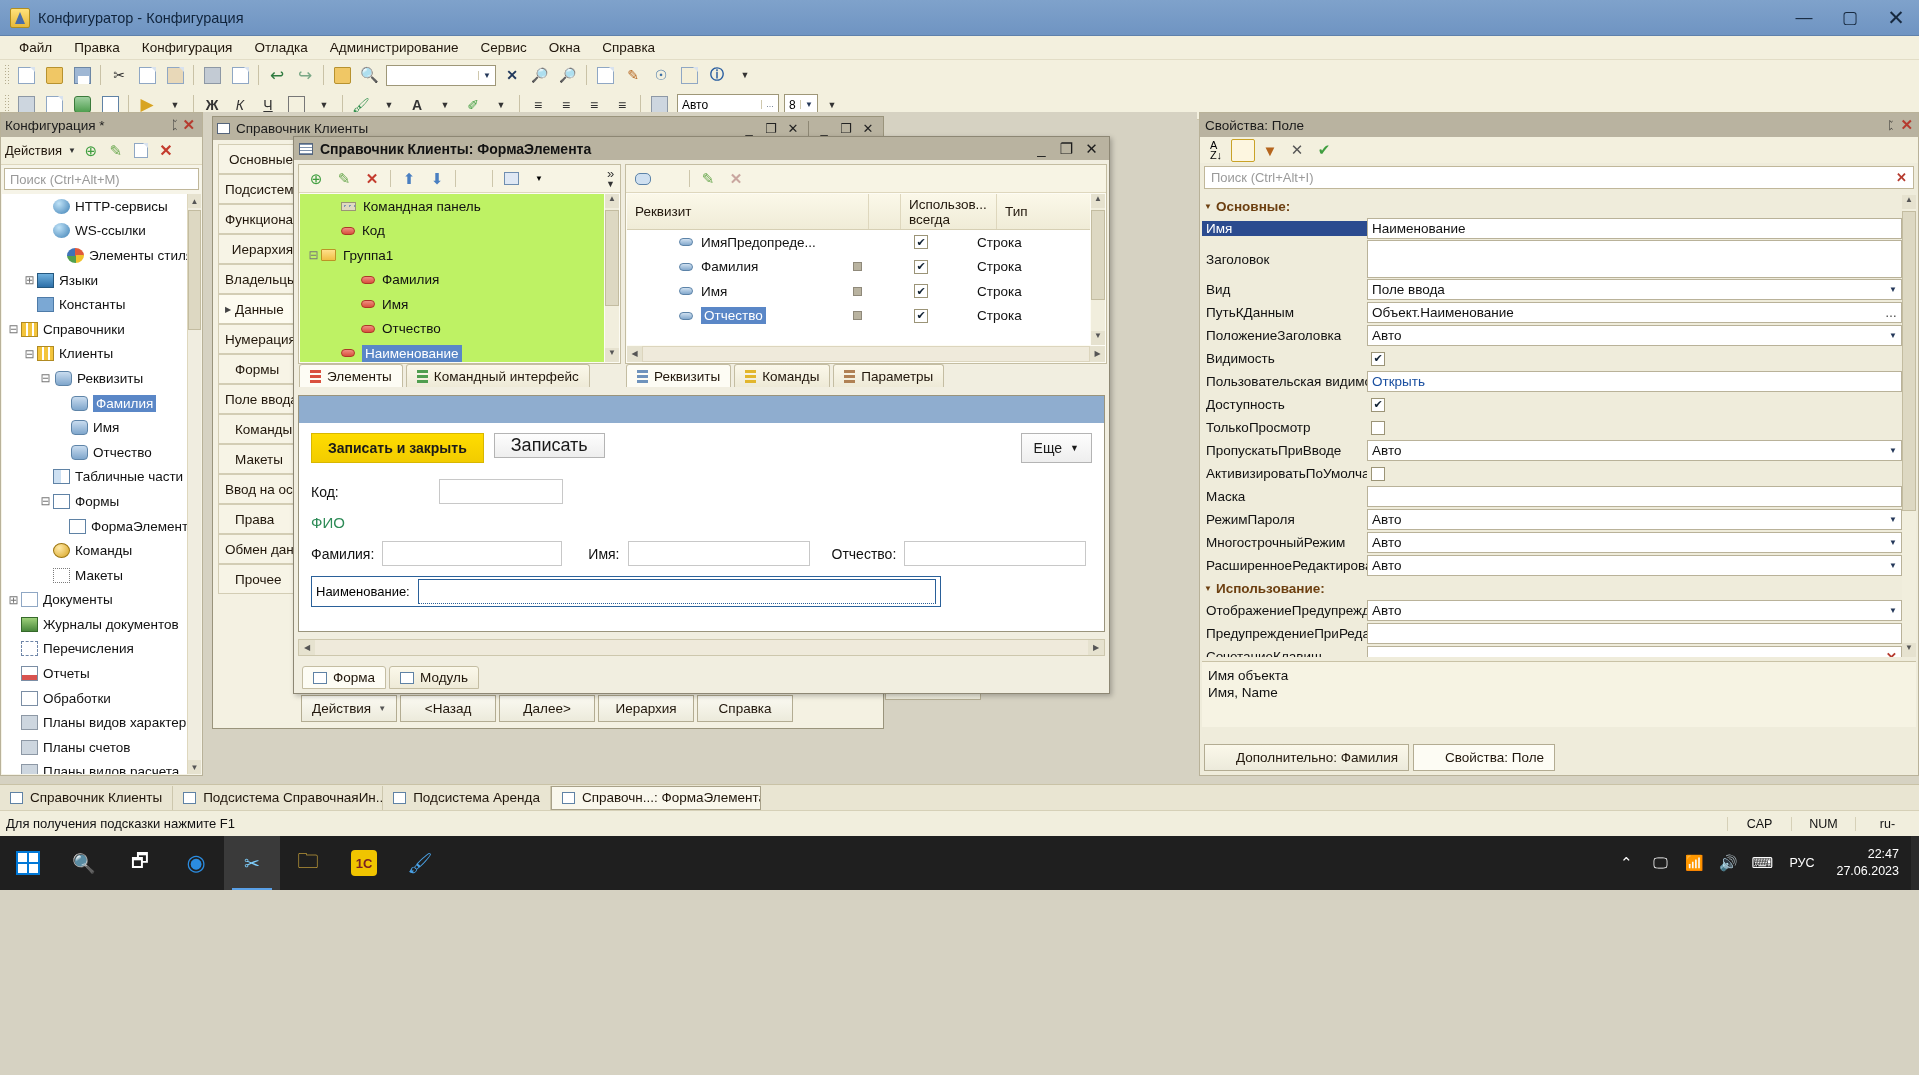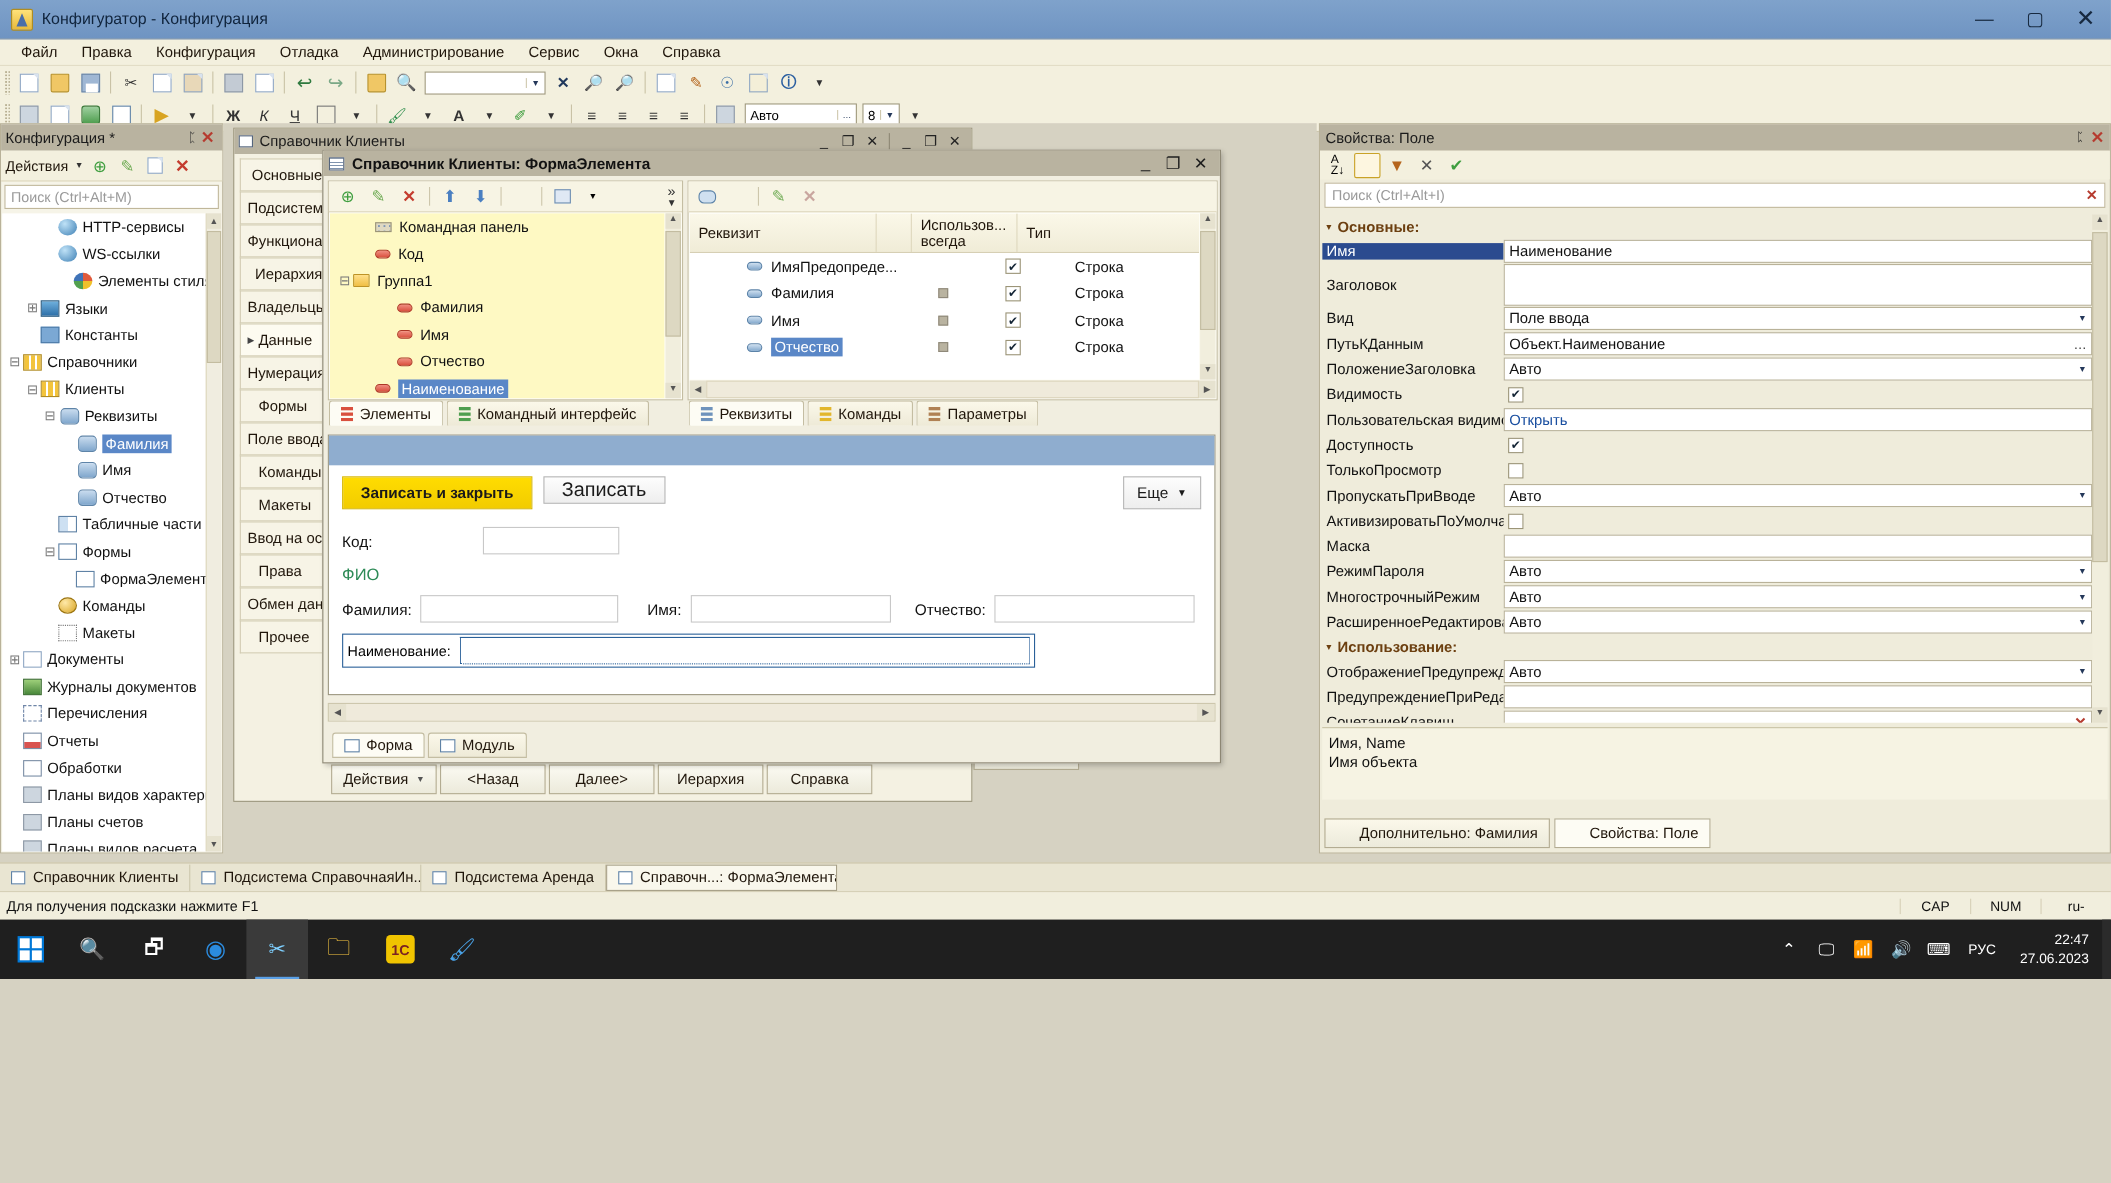--- a/index.html
+++ b/index.html
@@ -143,21 +143,21 @@
   #wnd-form .tb .wb{width:25px;text-align:center;font-weight:normal;font-size:15px;color:#1c1c1c;}
 
   .pane { position:absolute;background:#fdfcf4;border:1px solid #c4bda2; }
   .pane-tb { height:28px;background:#f7f4e4;display:flex;align-items:center;padding:0 5px;gap:4px;
              border-bottom:1px solid #ded7bd; }
   .pbtn { width:24px;height:23px;display:flex;align-items:center;justify-content:center;font-size:15px;
           border:1px solid transparent;border-radius:2px;}
   .psep{width:1px;height:17px;background:#cdc6ab;margin:0 2px;}
 
   #pane-elements { left:4px; top:27px; width:323px; height:200px; }
-  #el-list { position:absolute;left:1px;top:29px;right:16px;bottom:1px;background:#fef9c3;overflow:hidden; }
+  #el-list { position:absolute;left:1px;top:29px;right:16px;bottom:1px;background:#bef264;overflow:hidden; }
   .elnode { height:24.5px;display:flex;align-items:center;font-size:13.5px;color:#111;white-space:nowrap; }
   .elnode .exp{width:15px;text-align:center;color:#777;font-size:12px;flex:none;}
   .el-red{width:14px;height:8px;border-radius:4px;background:linear-gradient(#f08e80,#d9503e);border:1px solid #ad3727;margin-right:7px;flex:none;}
   .el-cp{width:15px;height:9px;background:#dfd9c2;border:1px solid #9b9477;margin-right:7px;flex:none;
          background-image:radial-gradient(#7f96b5 1px,transparent 1px);background-size:5px 5px;}
   .el-folder{width:15px;height:12px;background:linear-gradient(#ffe08a,#f0bf45);border:1px solid #bd9326;border-radius:1px;margin-right:7px;flex:none;}
   .elnode.sel .lbl{background:#5a87c7;color:#fff;padding:1px 3px;}
   #el-scroll{position:absolute;right:1px;top:29px;width:14px;bottom:1px;background:#f1eedd;}
   #el-scroll .up,#el-scroll .dn{height:14px;text-align:center;font-size:8px;color:#555;background:#e6e2cf;}
   #el-scroll .dn{position:absolute;bottom:0;left:0;right:0;}
@@ -747,21 +747,21 @@
         </span>
       <span class="pbtn">
           <span class="ic ic-tbl" style="width:16px;height:14px"></span>
         </span>
       <span class="psep"></span>
       <span class="pbtn" style="color:#6aa84f">✎</span>
       <span class="pbtn" style="color:#c9a69f;font-weight:bold">✕</span>
     </div>
     <div id="attr-tbl">
       <div class="at-head">
-        <div class="c" style="width:170px">Реквизит</div>
+        <div class="c" style="width:242px">Реквизит</div>
         <div class="c" style="width:32px;justify-content:center">
           <span class="ic ic-tbl" style="width:16px;height:13px"></span>
         </div>
         <div class="c" style="width:96px;line-height:15px">Использов... всегда</div>
         <div class="c" style="flex:1;border-right:none">Тип</div>
       </div>
       <div id="attr-rows">
           <div class="at-row">
             <div class="c" style="width:214px;padding-left:52px">
               <span class="at-blue"></span>
@@ -1052,22 +1052,22 @@
           <span class="xmark">✕</span>
         </div>
       </div>
     </div>
   <div id="prop-scroll">
     <div class="up">▲</div>
     <div class="thumb"></div>
     <div class="dn">▼</div>
   </div>
   <div id="prop-desc">
+    <div>Имя объекта</div>
     <div>Имя, Name</div>
-    <div>Имя объекта</div>
   </div>
   <div id="prop-tabs">
       <div class="ptab">
         <span class="ic ic-tbl" style="width:14px;height:13px"></span>
         <span>Дополнительно: Фамилия</span>
       </div>
       <div class="ptab active">
         <span class="ic ic-tbl" style="width:14px;height:13px"></span>
         <span>Свойства: Поле</span>
       </div>

